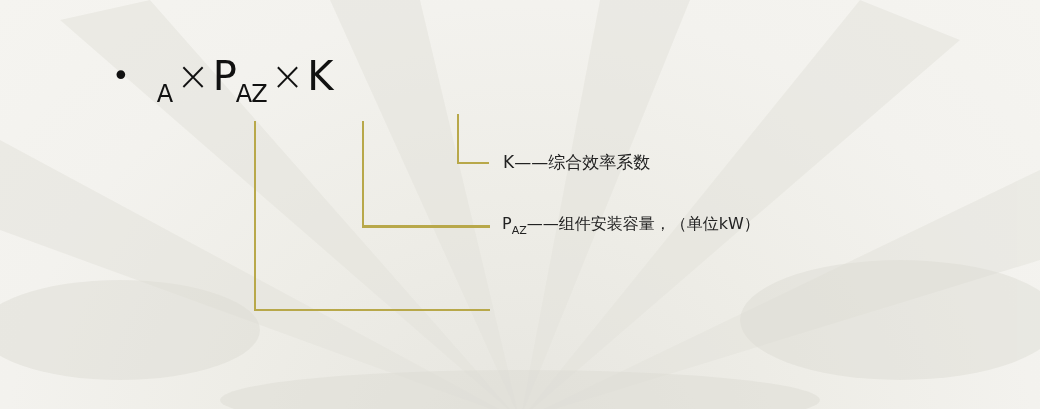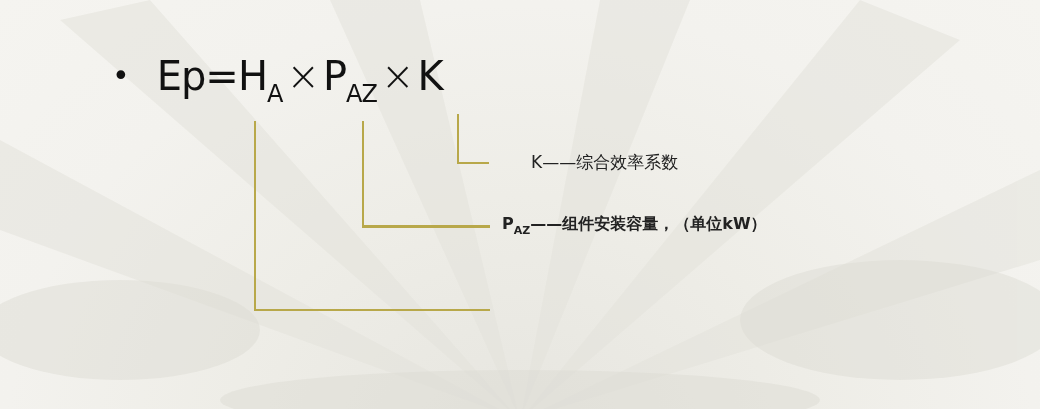--- a/index.html
+++ b/index.html
@@ -35,39 +35,38 @@
     </g>
     <g fill="#dcdbd3" opacity="0.45">
       <ellipse cx="120" cy="330" rx="140" ry="50"></ellipse>
       <ellipse cx="900" cy="320" rx="160" ry="60"></ellipse>
       <ellipse cx="520" cy="400" rx="300" ry="30"></ellipse>
     </g>
   </svg>
 
   <div class="formula">
     <span class="bullet">•</span>
-    <span>Ep=H</span>
     <span class="sub">A</span>
     <span class="times">×</span>
     <span>P</span>
     <span class="sub">AZ</span>
     <span class="times">×</span>
     <span>K</span>
   </div>
 
   <div class="line" style="left:457px;top:114px;width:2px;height:50px;"></div>
   <div class="line" style="left:457px;top:162px;width:32px;height:2px;"></div>
 
   <div class="line" style="left:362px;top:121px;width:2px;height:106px;"></div>
   <div class="line" style="left:362px;top:225px;width:128px;height:3px;"></div>
 
   <div class="line" style="left:254px;top:121px;width:2px;height:190px;"></div>
   <div class="line" style="left:254px;top:309px;width:236px;height:2px;"></div>
 
-  <div class="label" style="left:503px;top:151px;margin-left:28px;">
+  <div class="label" style="left:503px;top:151px;">
     <span>K</span><span>——</span><span>综合效率系数</span>
   </div>
 
-  <div class="label" style="left:502px;top:214px;font-size:16px;font-weight:bold;">
+  <div class="label" style="left:502px;top:214px;font-size:16px;">
     <span>P</span><span class="s">AZ</span><span>——</span><span>组件安装容量，（单位kW）</span>
   </div>
 
 </div>
 
 </body></html>

